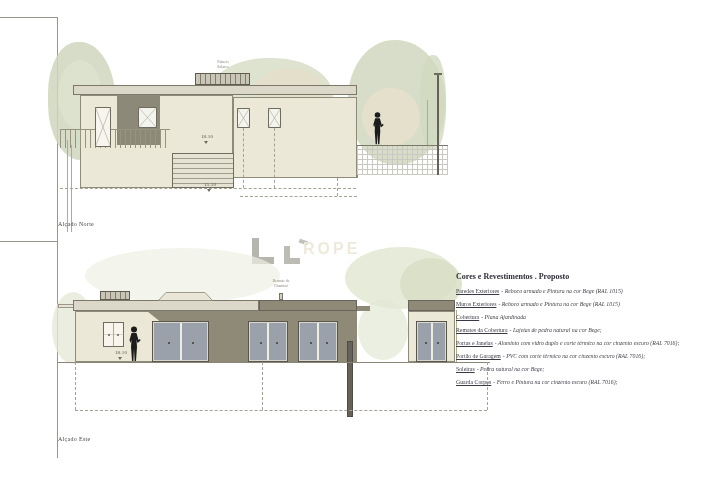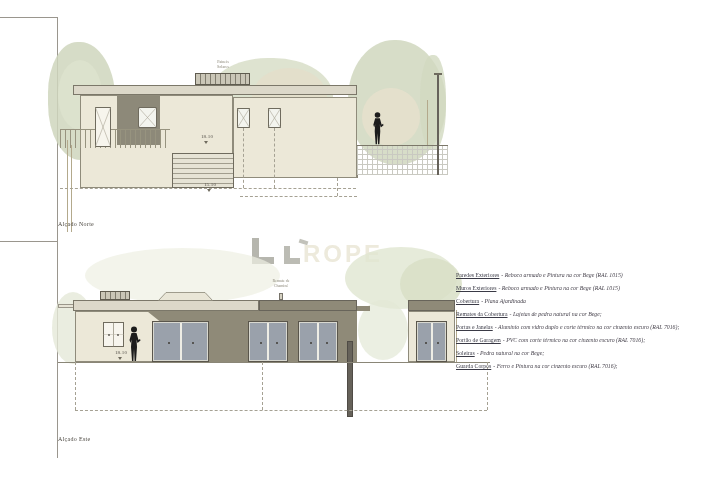--- a/index.html
+++ b/index.html
@@ -35,21 +35,21 @@
   .tiny-note{position:absolute;font-size:4px;line-height:1.15;color:#8a8677;text-align:center;}
   .elev-label{position:absolute;font-size:6px;color:#4a463f;letter-spacing:.3px;}
   .fig{position:absolute;}
   .fig svg{display:block;width:100%;height:100%;}
   .opening{position:absolute;}
   .opening svg{display:block;width:100%;height:100%;}
   .post{position:absolute;background:#66625a;border:1px solid #4f4b45;box-sizing:border-box;}
   
   .wm-l{position:absolute;border-left-style:solid;border-bottom-style:solid;border-color:#b6b6ae;}
   .wm-text{position:absolute;font-family:"Liberation Sans",sans-serif;font-weight:bold;
-           font-size:24px;letter-spacing:3px;color:#edeadc;}
+           font-size:16px;letter-spacing:3px;color:#edeadc;}
   
   #legend{position:absolute;left:456px;top:272px;width:248px;}
   .legend-title{font-size:8px;font-weight:bold;color:#2e2e3a;margin-bottom:7px;}
   .li{white-space:nowrap;font-size:5.8px;height:13px;color:#3a3a46;}
   .li .lab{text-decoration:underline;}
   .li .desc{font-style:italic;margin-left:2px;color:#46424c;}
 </style>
 </head>
 <body>
 
@@ -212,20 +212,21 @@
 
     <div class="dash-h" style="left:75px;top:410px;width:412px;"></div>
     <div class="dash-v" style="left:75px;top:362px;height:48px;"></div>
     <div class="dash-v" style="left:262px;top:362px;height:48px;"></div>
     <div class="dash-v" style="left:487px;top:362px;height:48px;"></div>
 
     <div class="elev-label" style="left:58px;top:436px;">Alçado Este</div>
   </section>
 
   <aside id="legend">
+    <div class="legend-title">Cores e Revestimentos . Proposto</div>
     <div class="li"><span class="lab">Paredes Exteriores</span><span class="desc">- Reboco armado e Pintura na cor Bege (RAL 1015)</span></div>
     <div class="li"><span class="lab">Muros Exteriores</span><span class="desc">- Reboco armado e Pintura na cor Bege (RAL 1015)</span></div>
     <div class="li"><span class="lab">Cobertura</span><span class="desc">- Plana Ajardinada</span></div>
     <div class="li"><span class="lab">Remates da Cobertura</span><span class="desc">- Lajetas de pedra natural na cor Bege;</span></div>
     <div class="li"><span class="lab">Portas e Janelas</span><span class="desc">- Alumínio com vidro duplo e corte térmico na cor cinzento escuro (RAL 7016);</span></div>
     <div class="li"><span class="lab">Portão de Garagem</span><span class="desc">- PVC com corte térmico na cor cinzento escuro (RAL 7016);</span></div>
     <div class="li"><span class="lab">Soleiras</span><span class="desc">- Pedra natural na cor Bege;</span></div>
     <div class="li"><span class="lab">Guarda Corpos</span><span class="desc">- Ferro e Pintura na cor cinzento escuro (RAL 7016);</span></div>
   </aside>
 

